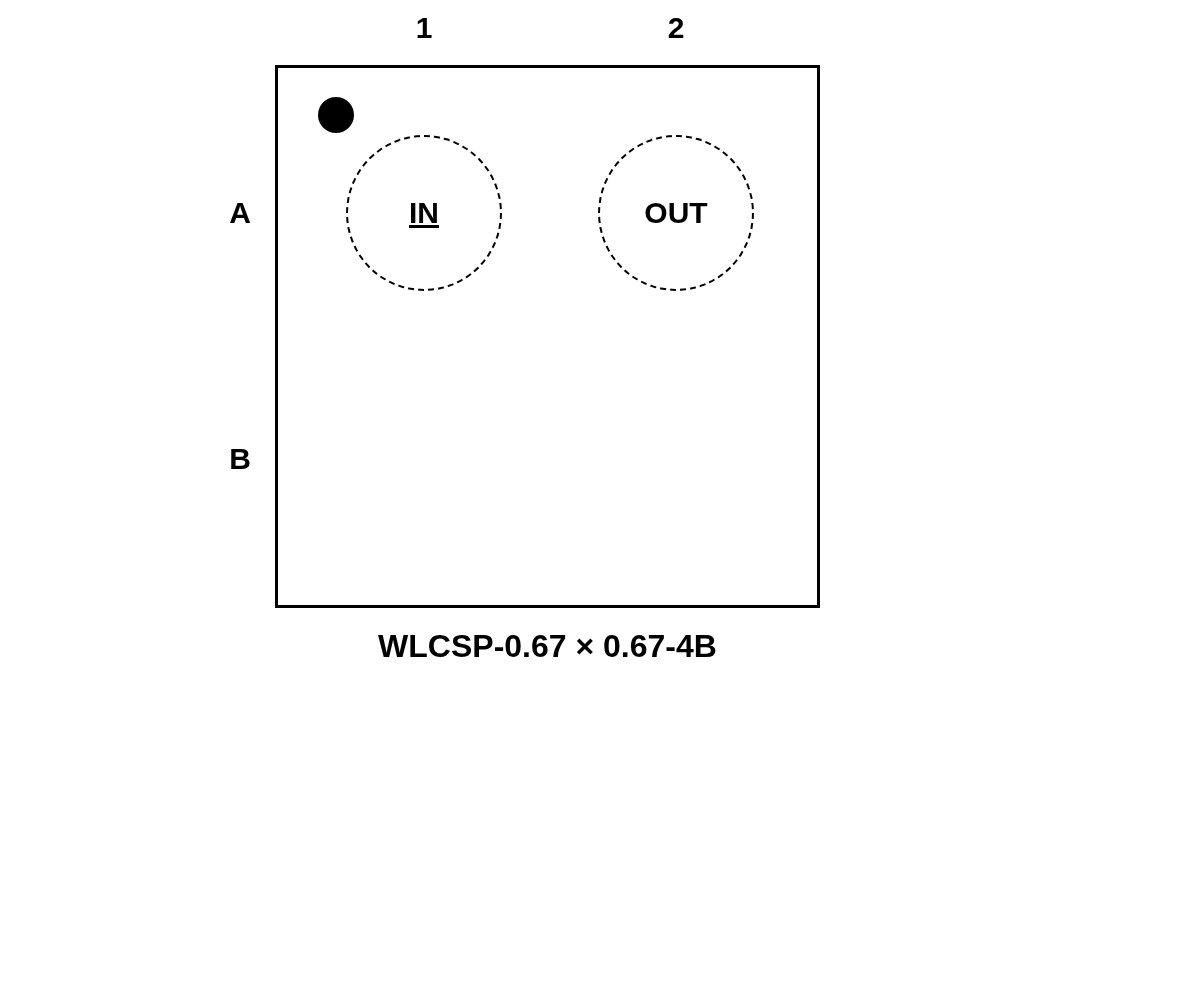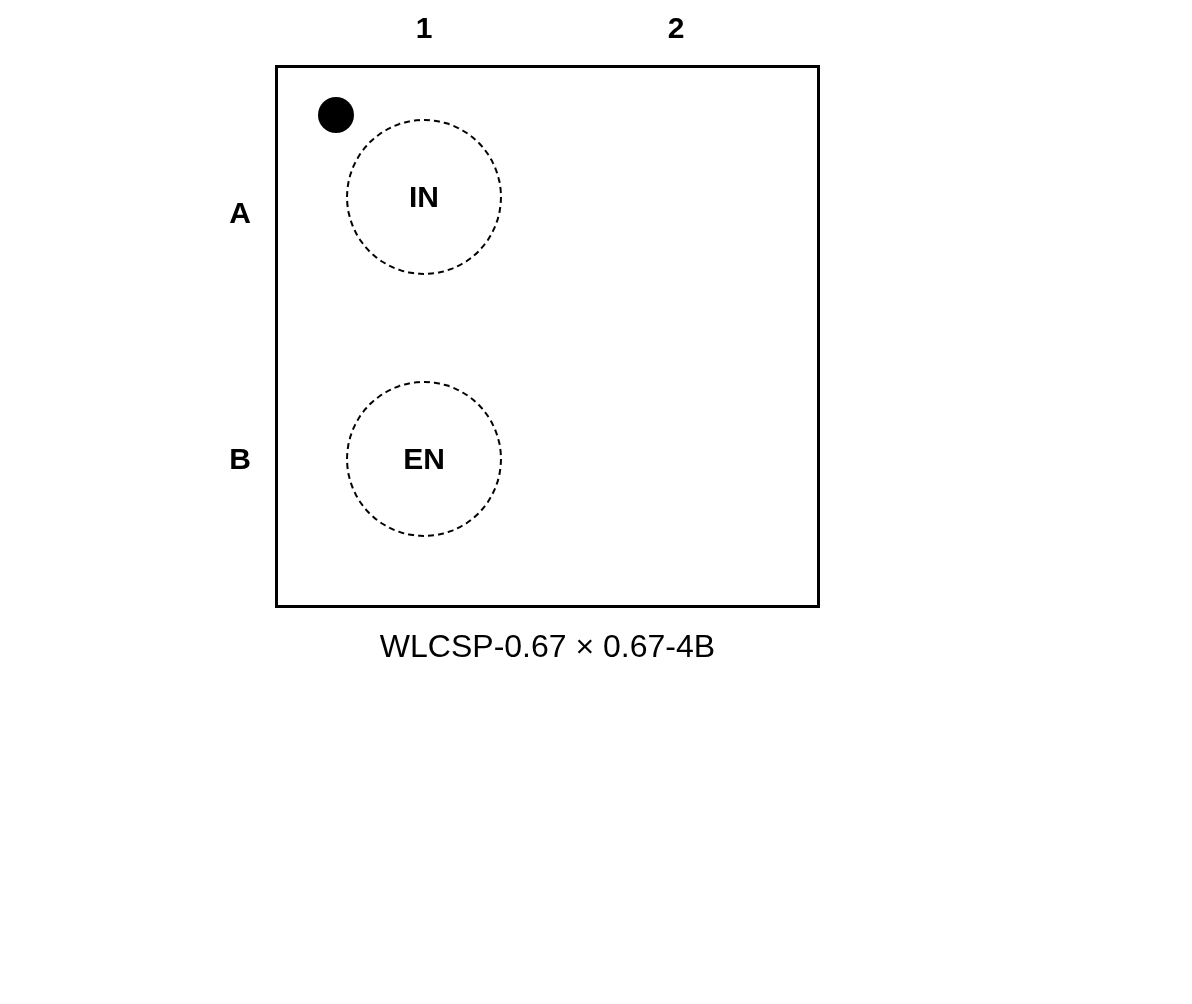--- a/index.html
+++ b/index.html
@@ -63,32 +63,32 @@
     height: 156px;
     border: 2.5px dashed #000000;
     border-radius: 50%;
     box-sizing: border-box;
     display: flex;
     align-items: center;
     justify-content: center;
     font-size: 30px;
     font-weight: bold;
   }
-  #ball-a1 { left: 346px; top: 119px; }
+  #ball-a1 { left: 346px; top: 135px; text-decoration: underline; }
   #ball-a2 { left: 598px; top: 135px; }
   #ball-b1 { left: 346px; top: 381px; }
   #ball-b2 { left: 598px; top: 381px; }
   .caption {
     position: absolute;
     left: 255px;
     top: 626px;
     width: 585px;
     text-align: center;
     font-size: 32px;
-    font-weight: normal;
+    font-weight: bold;
     line-height: 40px;
   }
 </style>
 </head>
 <body>
 
 <div id="canvas">
 
   <div id="col-label-1" class="col-label">1</div>
 
@@ -99,21 +99,21 @@
   <div id="row-label-b" class="row-label">B</div>
 
   <div class="package-outline"></div>
 
   <div class="pin1-dot"></div>
 
   <div id="ball-a1" class="ball">
     <span>IN</span>
   </div>
 
+  <div id="ball-a2" class="ball">
+    <span>OUT</span>
+  </div>
 
-  <div id="ball-b1" class="ball">
-    <span>EN</span>
-  </div>
 
 
   <div class="caption">WLCSP-0.67 × 0.67-4B</div>
 
 </div>
 
 </body></html>

